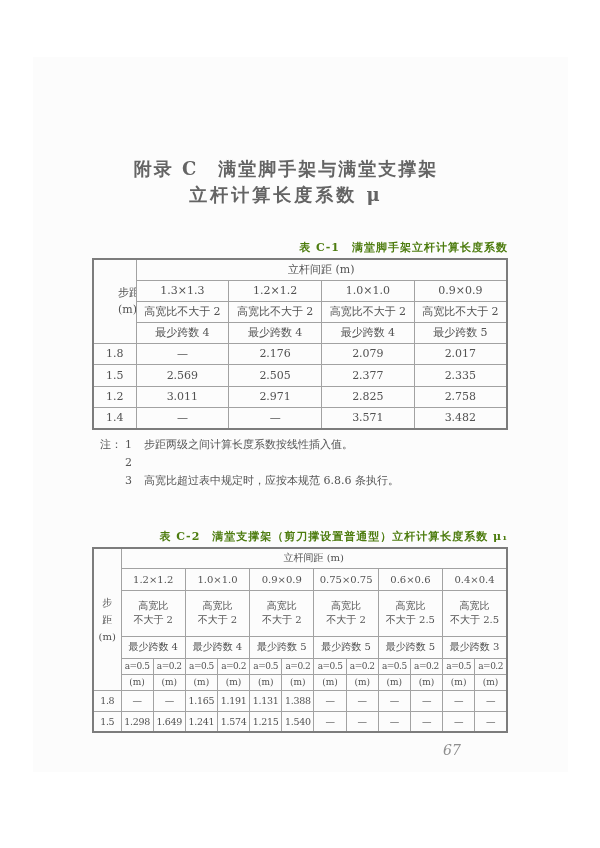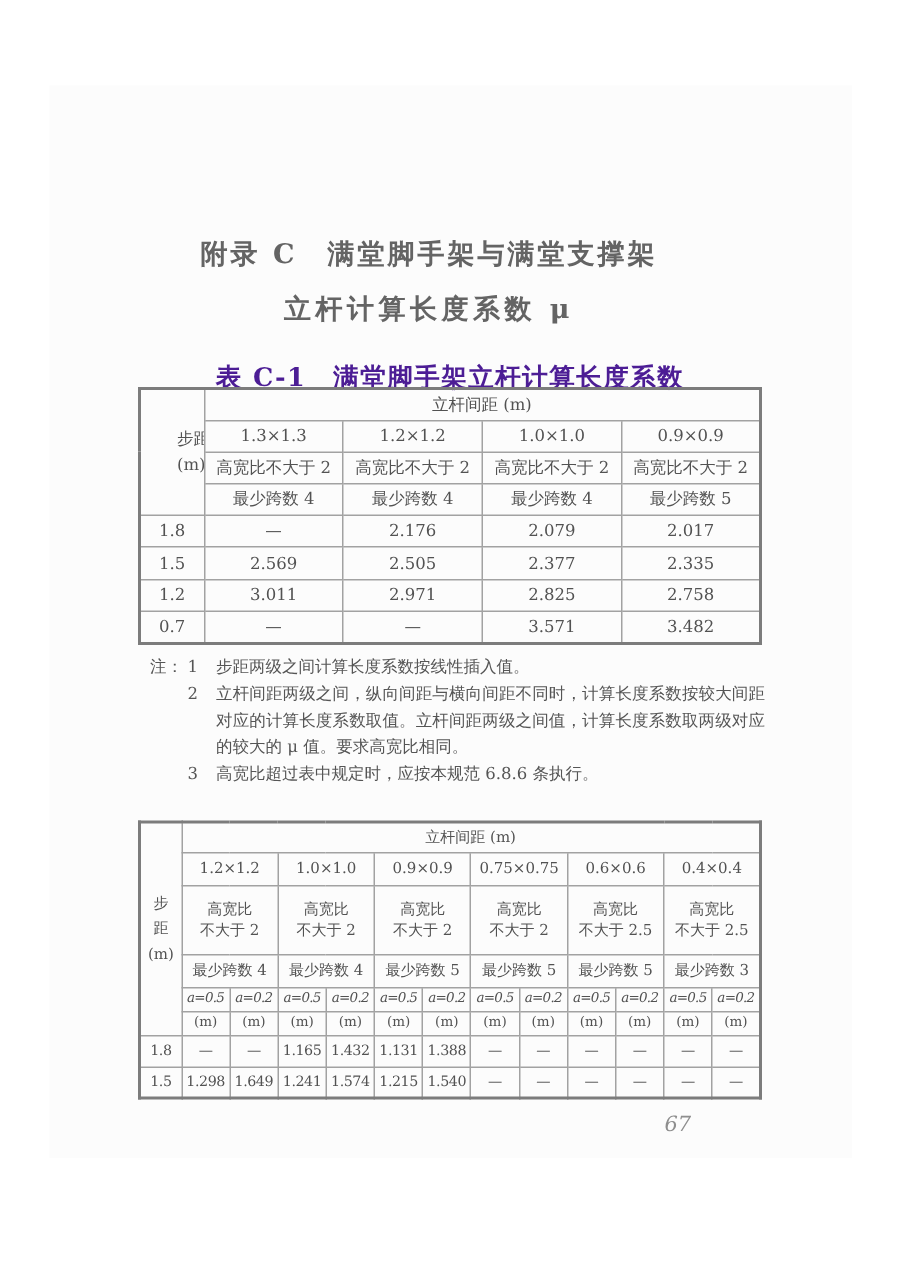--- a/index.html
+++ b/index.html
@@ -2,36 +2,36 @@
 <html><head>
 <meta charset="utf-8">
 <style>
   html,body { margin:0; padding:0; background:#ffffff; }
   body { width:600px; height:848px; font-family:"DejaVu Serif","Liberation Serif",serif; }
   .canvas { position:relative; width:600px; height:772px; overflow:hidden; background:#ffffff; }
   .scan-page { position:absolute; left:33px; top:57px; width:535px; height:733px; background:#fcfcfc; }
 
   .title-block { position:absolute; left:0; top:157px; width:572px; text-align:center;
     color:#646464; font-weight:bold; font-size:18px; letter-spacing:2px; }
-  .title-line2 { margin-top:13px; letter-spacing:3px; }
-
-  .caption { position:absolute; left:92px; width:416px; text-align:center;
-    font-weight:bold; font-size:17px; color:#4c1d95; letter-spacing:1px; }
+  .title-line2 { margin-top:2px; letter-spacing:3px; }
+
+  .caption { position:absolute; left:92px; width:416px; text-align:right;
+    font-weight:bold; font-size:11px; color:#4d7c0f; letter-spacing:1px; }
   .caption-c1 { top:240px; }
   .caption-c2 { top:529px; }
 
   table { border-collapse:collapse; position:absolute; left:92px; table-layout:fixed;
     border:2px solid #7c7c7c; }
   .t1 { top:258px; width:416px; }
   .t2 { top:547px; width:416px; }
   td { border:1px solid #a2a2a2; text-align:center; vertical-align:middle;
     color:#525252; padding:0; overflow:hidden; white-space:nowrap; }
   .t1 td { font-size:11px; }
   .t2 td { font-size:10px; }
-  .t2 td.a-cell { font-size:9px; font-style:italic; letter-spacing:-0.5px; }
+  .t2 td.a-cell { font-size:9px; letter-spacing:-0.5px; }
   .t2 td.unit-cell { font-size:9px; }
   .t2 td.num-cell { font-size:9.5px; letter-spacing:-0.3px; }
   .steph { font-size:11px; line-height:1.6;padding-left:24px; }
   .steph2 { font-size:10px; line-height:1.7; }
 
   .notes { position:absolute; left:100px; top:436px; width:410px; font-size:11px;
     color:#555555; line-height:1.62; }
   .note-row { display:flex; }
   .note-label { width:25px; flex:none; }
   .note-num { width:19px; flex:none; }
@@ -105,47 +105,47 @@
       <td>2.335</td>
     </tr>
     <tr style="height:21px">
       <td>1.2</td>
       <td>3.011</td>
       <td>2.971</td>
       <td>2.825</td>
       <td>2.758</td>
     </tr>
     <tr style="height:22px">
-      <td>0.7</td>
+      <td>1.4</td>
       <td>—</td>
       <td>—</td>
       <td>3.571</td>
       <td>3.482</td>
     </tr>
   </tbody>
     </table>
 
   <div class="notes">
     <div class="note-row">
       <span class="note-label">注：</span>
       <span class="note-num">1</span>
       <span class="note-text">步距两级之间计算长度系数按线性插入值。</span>
     </div>
     <div class="note-row">
       <span class="note-label"></span>
       <span class="note-num">2</span>
-      <span class="note-text">立杆间距两级之间，纵向间距与横向间距不同时，计算长度系数按较大间距对应的计算长度系数取值。立杆间距两级之间值，计算长度系数取两级对应的较大的 μ 值。要求高宽比相同。</span>
     </div>
     <div class="note-row">
       <span class="note-label"></span>
       <span class="note-num">3</span>
       <span class="note-text">高宽比超过表中规定时，应按本规范 6.8.6 条执行。</span>
     </div>
   </div>
 
+  <div class="caption caption-c2">表 C-2　满堂支撑架（剪刀撑设置普通型）立杆计算长度系数 μ₁</div>
 
   <table class="t2">
     <colgroup>
         <col style="width:28px">
         <col>
         <col>
         <col>
         <col>
         <col>
         <col>
@@ -233,21 +233,21 @@
       <td class="unit-cell">(m)</td>
       <td class="unit-cell">(m)</td>
       <td class="unit-cell">(m)</td>
       <td class="unit-cell">(m)</td>
     </tr>
     <tr style="height:21px">
       <td class="num-cell">1.8</td>
       <td class="num-cell">—</td>
       <td class="num-cell">—</td>
       <td class="num-cell">1.165</td>
-      <td class="num-cell">1.432</td>
+      <td class="num-cell">1.191</td>
       <td class="num-cell">1.131</td>
       <td class="num-cell">1.388</td>
       <td class="num-cell">—</td>
       <td class="num-cell">—</td>
       <td class="num-cell">—</td>
       <td class="num-cell">—</td>
       <td class="num-cell">—</td>
       <td class="num-cell">—</td>
     </tr>
     <tr style="height:21px">

